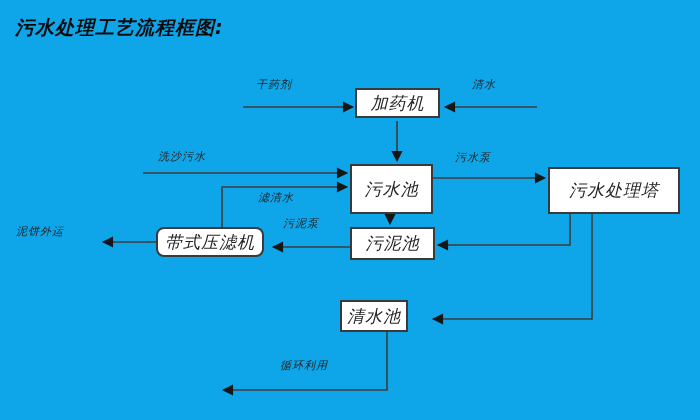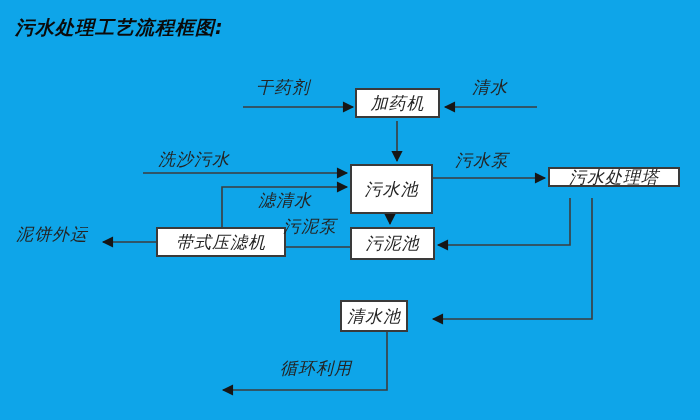--- a/index.html
+++ b/index.html
@@ -23,21 +23,21 @@
     border:2px solid #3a3a3a;
     background:#ffffff;
     display:flex;align-items:center;justify-content:center;
     font-size:17px;color:#242424;
     letter-spacing:1px;
     white-space:nowrap;
     z-index:2;
   }
   .flow-label{
     position:absolute;
-    font-size:17px;color:#242424;
+    font-size:11px;color:#242424;
     letter-spacing:1px;white-space:nowrap;
     line-height:1.05;
     z-index:3;
     background:transparent;
   }
   svg.wires{position:absolute;left:0;top:0;z-index:1;}
   svg.wires polyline, svg.wires line{
     fill:none;stroke:#3c3c3c;stroke-width:1.6;
   }
 </style>
@@ -75,23 +75,23 @@
 
     <polyline points="350,247 273,247" marker-end="url(#arr)"></polyline>
 
     <polyline points="156,242 103,242" marker-end="url(#arr)"></polyline>
 
     <polyline points="387,332 387,390 223,390" marker-end="url(#arr)"></polyline>
   </svg>
 
   <div class="node" style="left:355px;top:88px;width:85px;height:30px;">加药机</div>
   <div class="node" style="left:350px;top:164px;width:83px;height:50px;">污水池</div>
-  <div class="node" style="left:548px;top:167px;width:132px;height:20px;">污水处理塔</div>
+  <div class="node" style="left:548px;top:167px;width:132px;height:47px;">污水处理塔</div>
   <div class="node" style="left:350px;top:227px;width:85px;height:33px;">污泥池</div>
-  <div class="node" style="left:156px;top:227px;width:130px;height:30px;">带式压滤机</div>
+  <div class="node" style="left:156px;top:227px;width:108px;height:30px;border-radius:8px;">带式压滤机</div>
   <div class="node" style="left:340px;top:300px;width:68px;height:32px;">清水池</div>
 
   <div class="flow-label" style="left:256px;top:79px;">干药剂</div>
   <div class="flow-label" style="left:472px;top:79px;">清水</div>
   <div class="flow-label" style="left:158px;top:151px;text-align:center;">洗沙污水</div>
   <div class="flow-label" style="left:455px;top:152px;">污水泵</div>
   <div class="flow-label" style="left:258px;top:192px;">滤清水</div>
   <div class="flow-label" style="left:283px;top:218px;">污泥泵</div>
   <div class="flow-label" style="left:16px;top:226px;">泥饼外运</div>
   <div class="flow-label" style="left:280px;top:360px;">循环利用</div>

